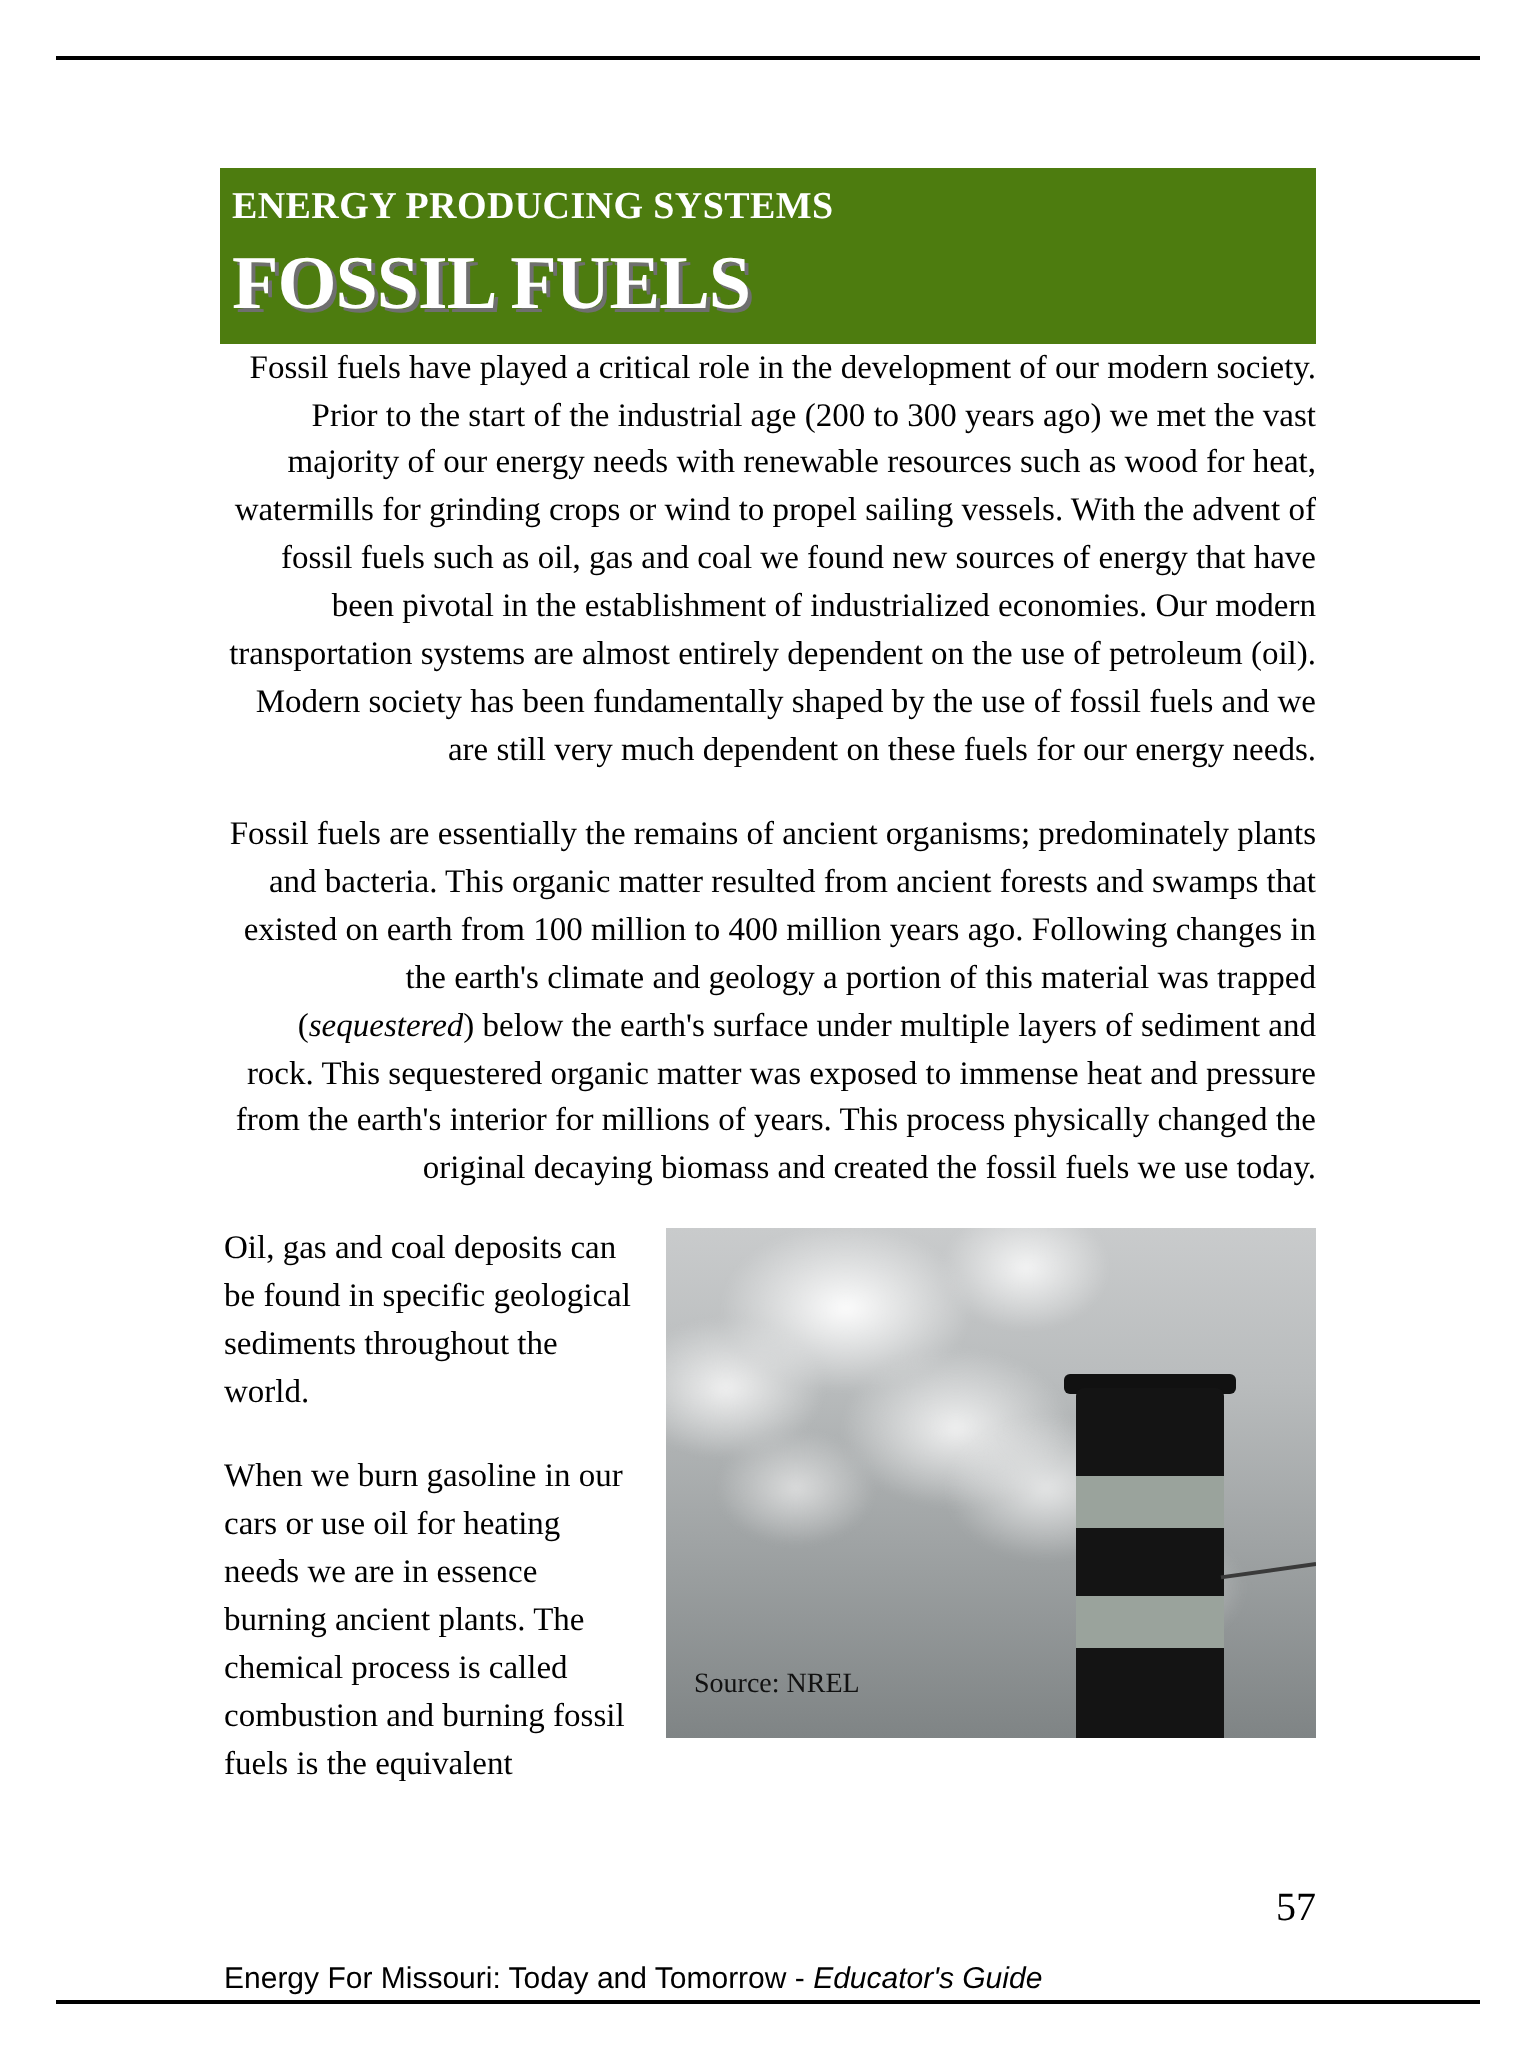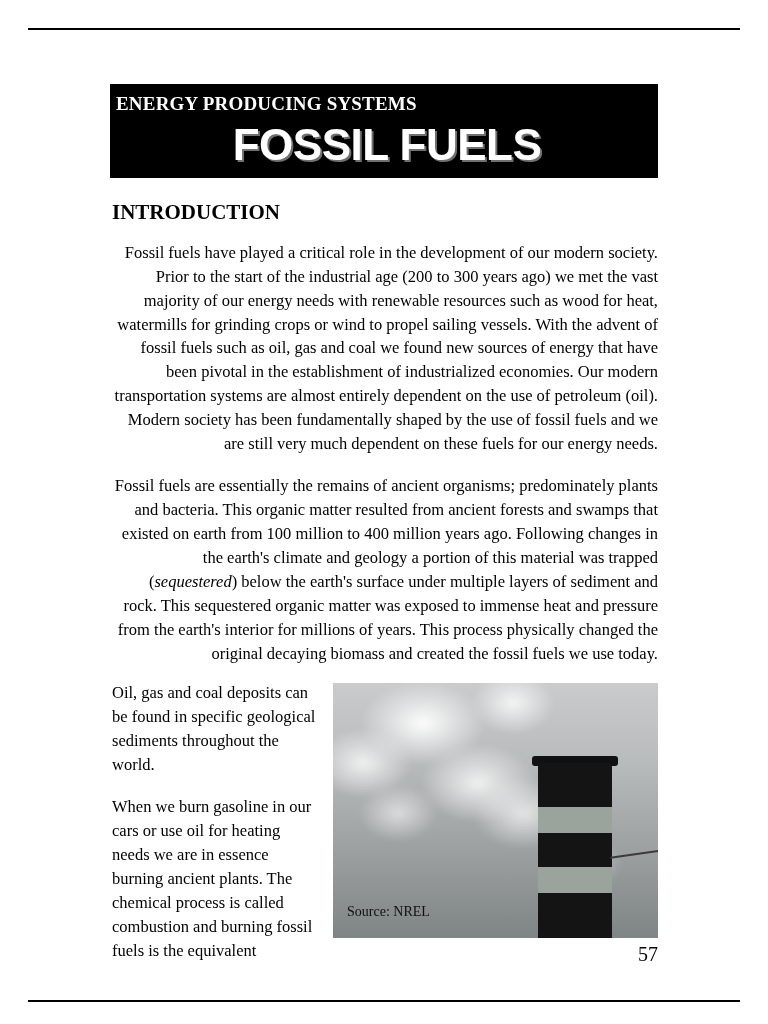--- a/index.html
+++ b/index.html
@@ -36,42 +36,41 @@
     height: 2px;
     background: #000000;
   }
   .content {
     position: absolute;
     top: 84px;
     left: 110px;
     width: 548px;
   }
   .title-banner {
-    background: #000000;
+    background: #4d7c0f;
     color: #ffffff;
     padding: 10px 0 10px 6px;
     width: 548px;
     box-sizing: border-box;
   }
   .banner-eyebrow {
     font-family: "Liberation Serif", serif;
     font-weight: bold;
     font-size: 19px;
     letter-spacing: 0.2px;
     line-height: 1.1;
     margin-bottom: 8px;
   }
   .banner-title {
-    font-family: Liberation Sans, sans-serif;
+    font-family: Liberation Serif, serif;
     font-weight: bold;
-    font-size: 44px;
+    font-size: 38px;
     line-height: 1.02;
     letter-spacing: -0.5px;
     text-shadow: 2px 2px 0 #6f6f6f;
-    text-align: center;
   }
   .section-heading {
     font-family: "Liberation Serif", serif;
     font-weight: bold;
     font-size: 21px;
     margin: 22px 0 16px 2px;
   }
   .body-text {
     font-family: "Liberation Serif", serif;
     font-size: 16.5px;
@@ -206,21 +205,20 @@
 
   <div class="page-rule-top"></div>
 
   <div class="content">
 
     <div class="title-banner">
       <div class="banner-eyebrow">ENERGY PRODUCING SYSTEMS</div>
       <div class="banner-title">FOSSIL FUELS</div>
     </div>
 
-    <div class="section-heading">INTRODUCTION</div>
 
     <p class="body-text">Fossil fuels have played a critical role in the development of our modern society.  Prior to the start of the industrial age (200 to 300 years ago) we met the vast majority of our energy needs with renewable resources such as wood for heat, watermills for grinding crops or wind to propel sailing vessels. With the advent of fossil fuels such as oil, gas and coal we found new sources of energy that have been pivotal in the establishment of industrialized economies.  Our modern transportation systems are almost entirely dependent on the use of petroleum (oil).  Modern society has been fundamentally shaped by the use of fossil fuels and we are still very much dependent on these fuels for our energy needs.</p>
 
     <p class="body-text para-2"><span>Fossil fuels are essentially the remains of ancient organisms; predominately plants and bacteria. This organic matter resulted from ancient forests and swamps that existed on earth from 100 million to 400 million years ago.  Following changes in the earth's climate and geology a portion of this material was trapped (</span><em>sequestered</em><span>) below the earth's surface under multiple layers of sediment and rock.  This sequestered organic matter was exposed to immense heat and pressure from the earth's interior for millions of years.  This process physically changed the original decaying biomass and created the fossil fuels we use today.</span></p>
 
     <div class="float-area clearfix">
 
       <div class="figure">
         <div class="sky"></div>
         <div class="smoke"></div>
@@ -238,14 +236,15 @@
       <p class="narrow-para">When we burn gasoline in our cars or use oil for heating needs we are in essence burning ancient plants.  The chemical process is called combustion and burning fossil fuels is the equivalent</p>
 
     </div>
 
   </div>
 
   <div class="page-number">57</div>
 
   <div class="page-rule-bottom"></div>
 
+  <div class="footer"><span>Energy For Missouri:  Today and Tomorrow - </span><em>Educator's Guide</em></div>
 
 </div>
 
 </body></html>

